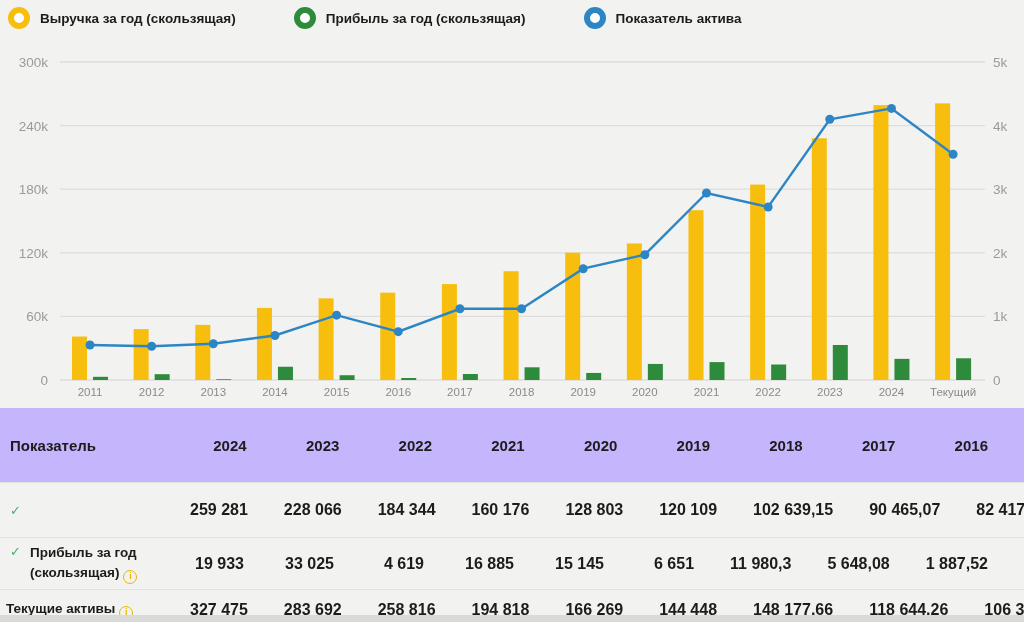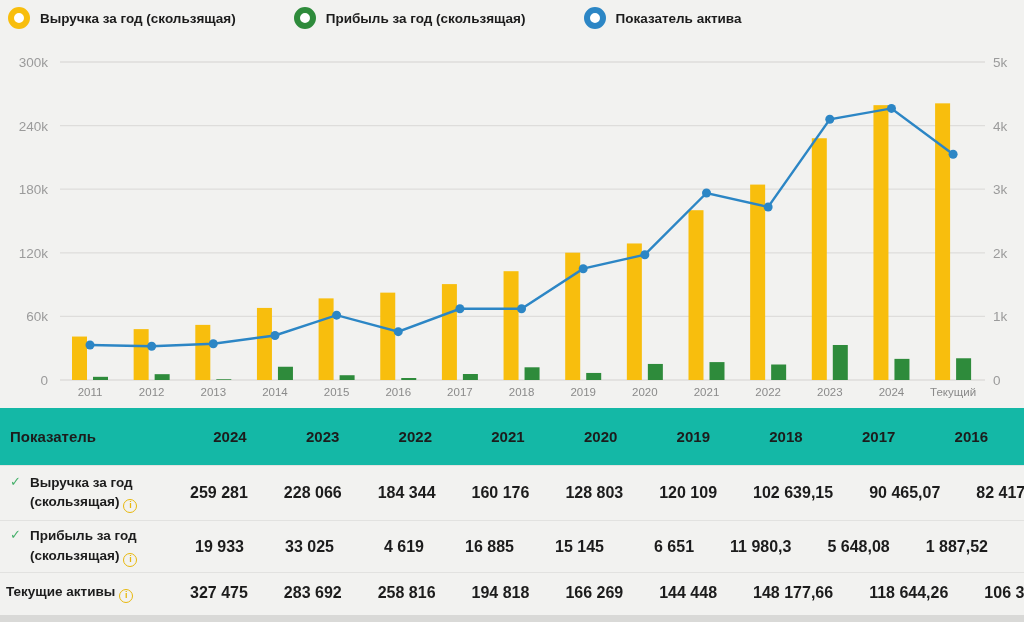--- a/index.html
+++ b/index.html
@@ -19,21 +19,21 @@
     width:22px; height:22px; border-radius:50%;
     border:6px solid #ccc; background:#fff; flex:0 0 auto;
   }
   .legend-label { font-size:13.5px; font-weight:700; color:#1c1c1c; }
   
   .chart-wrap { position:relative; height:372px; width:942px; }
   svg text { font-family:"Liberation Sans","DejaVu Sans",sans-serif; }
   
   .table { width:1024px; }
   .t-header {
-    height:57px; background:#14b8a6;
+    height:74px; background:#c4b5fd;
     display:grid; grid-template-columns:190px repeat(9,1fr);
     align-items:center;
     gap:21px;
   }
   .th-first { font-size:15px; font-weight:700; padding-left:10px; }
   .th-num { font-size:15px; font-weight:700; text-align:right; padding-right:36px; }
   .t-row {
     display:grid; grid-template-columns:190px repeat(9,1fr);
     align-items:center; border-top:1px solid #e2e2e0;
     background:#f2f2f0;
@@ -174,21 +174,20 @@
       <div class="th-num">2020</div>
       <div class="th-num">2019</div>
       <div class="th-num">2018</div>
       <div class="th-num">2017</div>
       <div class="th-num">2016</div>
     </div>
   <div id="table-body">
       <div class="t-row r1">
         <div class="label-cell">
           <span class="check">✓</span>
-          <span class="row-label">Выручка за год (скользящая)<i class="info-icon">i</i></span>
         </div>
         <div class="td-num">259 281</div>
         <div class="td-num">228 066</div>
         <div class="td-num">184 344</div>
         <div class="td-num">160 176</div>
         <div class="td-num">128 803</div>
         <div class="td-num">120 109</div>
         <div class="td-num">102 639,15</div>
         <div class="td-num">90 465,07</div>
         <div class="td-num">82 417,19</div>

